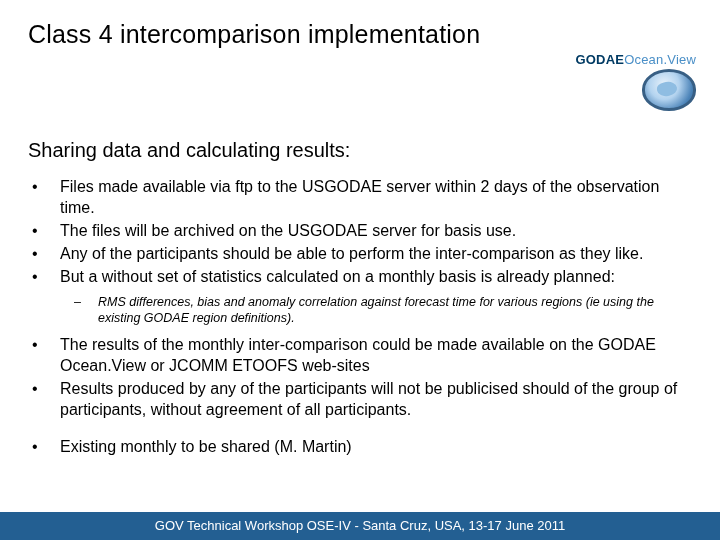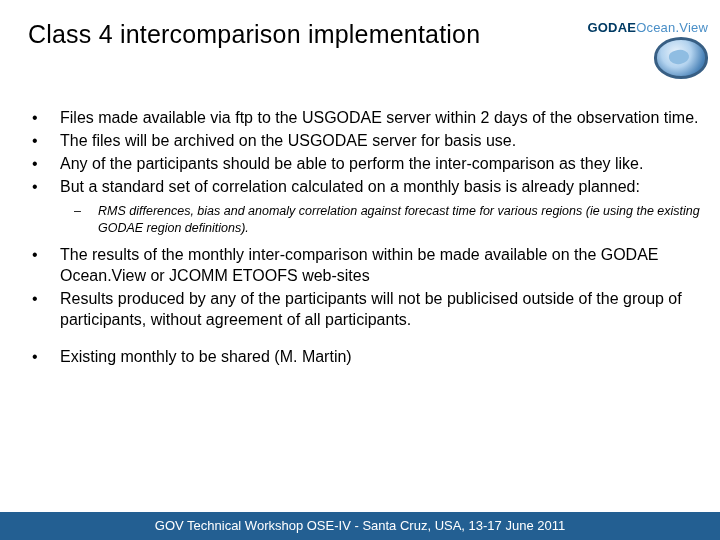--- a/index.html
+++ b/index.html
@@ -3,24 +3,24 @@
 <meta charset="utf-8">
 <style>
   * { margin: 0; padding: 0; box-sizing: border-box; }
   body {
     width: 720px; height: 540px;
     font-family: Arial, Helvetica, sans-serif;
     background: #fff;
     position: relative;
     color: #000;
   }
-  .slide { padding: 20px 12px 0 28px; }
+  .slide { padding: 20px 24px 0 28px; }
   .header-row { display: flex; align-items: flex-start; justify-content: space-between; margin-bottom: 28px; }
   .title { font-size: 25px; font-weight: 400; letter-spacing: 0.2px; line-height: 1.15; }
-  .brand-wrap { text-align: right; }
+  .brand-wrap { text-align: right; margin-top: 32px; }
   .brand { font-size: 13px; font-weight: 700; letter-spacing: 0.2px; color: #003a63; white-space: nowrap; margin-bottom: 2px; }
   .brand .ov { color: #4a8fc7; font-weight: 400; }
   .globe {
     width: 54px; height: 42px; margin-left: auto;
     background: radial-gradient(circle at 40% 35%, #e8f2fb 0%, #b3d3ef 40%, #4b83b8 75%, #30628f 100%);
     border: 3px solid #385f84; border-radius: 50% / 48%;
     position: relative;
   }
   .globe::before { content:""; position:absolute; left:12px; top:10px; width:20px; height:14px; background:#8fbde2; border-radius:40% 50% 45% 50%; transform:rotate(-10deg); }
   .subtitle { font-size: 20px; font-weight: 400; margin-bottom: 14px; }
@@ -46,55 +46,56 @@
   <div class="header-row">
     <h1 class="title">Class 4 intercomparison implementation</h1>
     <div class="brand-wrap">
       <div class="brand">
         <span>GODAE</span><span class="ov">Ocean.View</span>
       </div>
       <div class="globe"></div>
     </div>
   </div>
 
+  <div class="subtitle">Sharing data and calculating results:</div>
 
   <ul class="top">
     <li>
         <span class="bullet">•</span>
         <span class="txt">Files made available via ftp to the USGODAE server within 2 days of the observation time.</span>
       </li>
     <li>
         <span class="bullet">•</span>
         <span class="txt">The files will be archived on the USGODAE server for basis use.</span>
       </li>
     <li>
         <span class="bullet">•</span>
         <span class="txt">Any of the participants should be able to perform the inter-comparison as they like.</span>
       </li>
     <li>
         <span class="bullet">•</span>
-        <span class="txt">But a standard set of correlation calculated on a monthly basis is already planned:</span>
+        <span class="txt">But a without set of statistics calculated on a monthly basis is already planned:</span>
       </li>
   </ul>
 
   <ul class="sub">
     <li>
         <span class="dash">–</span>
         <span class="txt">RMS differences, bias and anomaly correlation against forecast time for various regions (ie using the existing GODAE region definitions).</span>
       </li>
   </ul>
 
   <ul class="top">
     <li>
         <span class="bullet">•</span>
-        <span class="txt">The results of the monthly inter-comparison within be made available on the GODAE Ocean.View or JCOMM ETOOFS web-sites</span>
+        <span class="txt">The results of the monthly inter-comparison could be made available on the GODAE Ocean.View or JCOMM ETOOFS web-sites</span>
       </li>
     <li>
         <span class="bullet">•</span>
-        <span class="txt">Results produced by any of the participants will not be publicised outside of the group of participants, without agreement of all participants.</span>
+        <span class="txt">Results produced by any of the participants will not be publicised should of the group of participants, without agreement of all participants.</span>
       </li>
   </ul>
 
   <div class="gap"></div>
 
   <ul class="top">
     <li>
         <span class="bullet">•</span>
         <span class="txt">Existing monthly to be shared (M. Martin)</span>
       </li>

